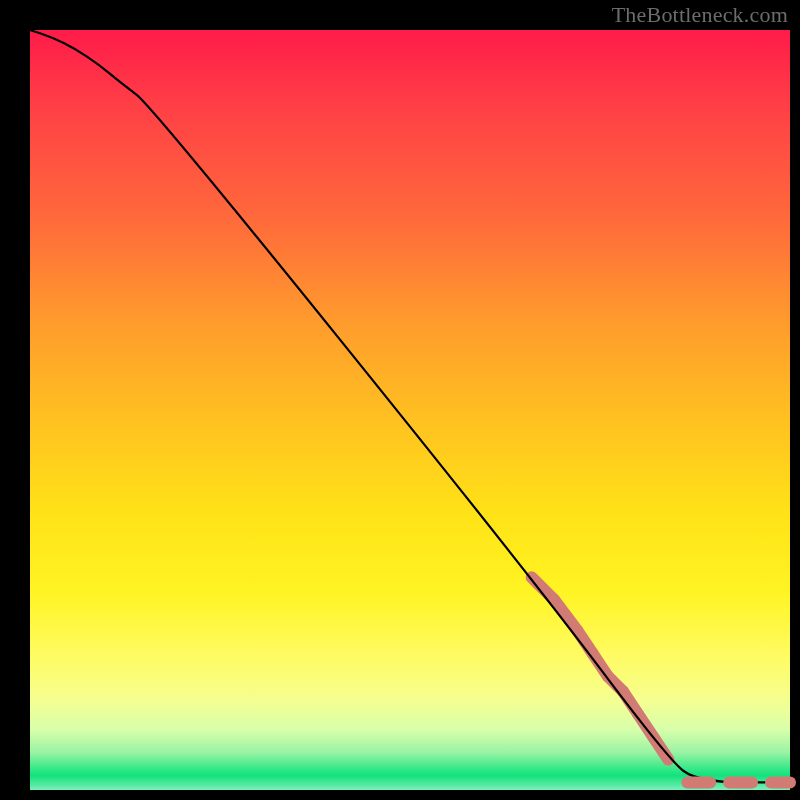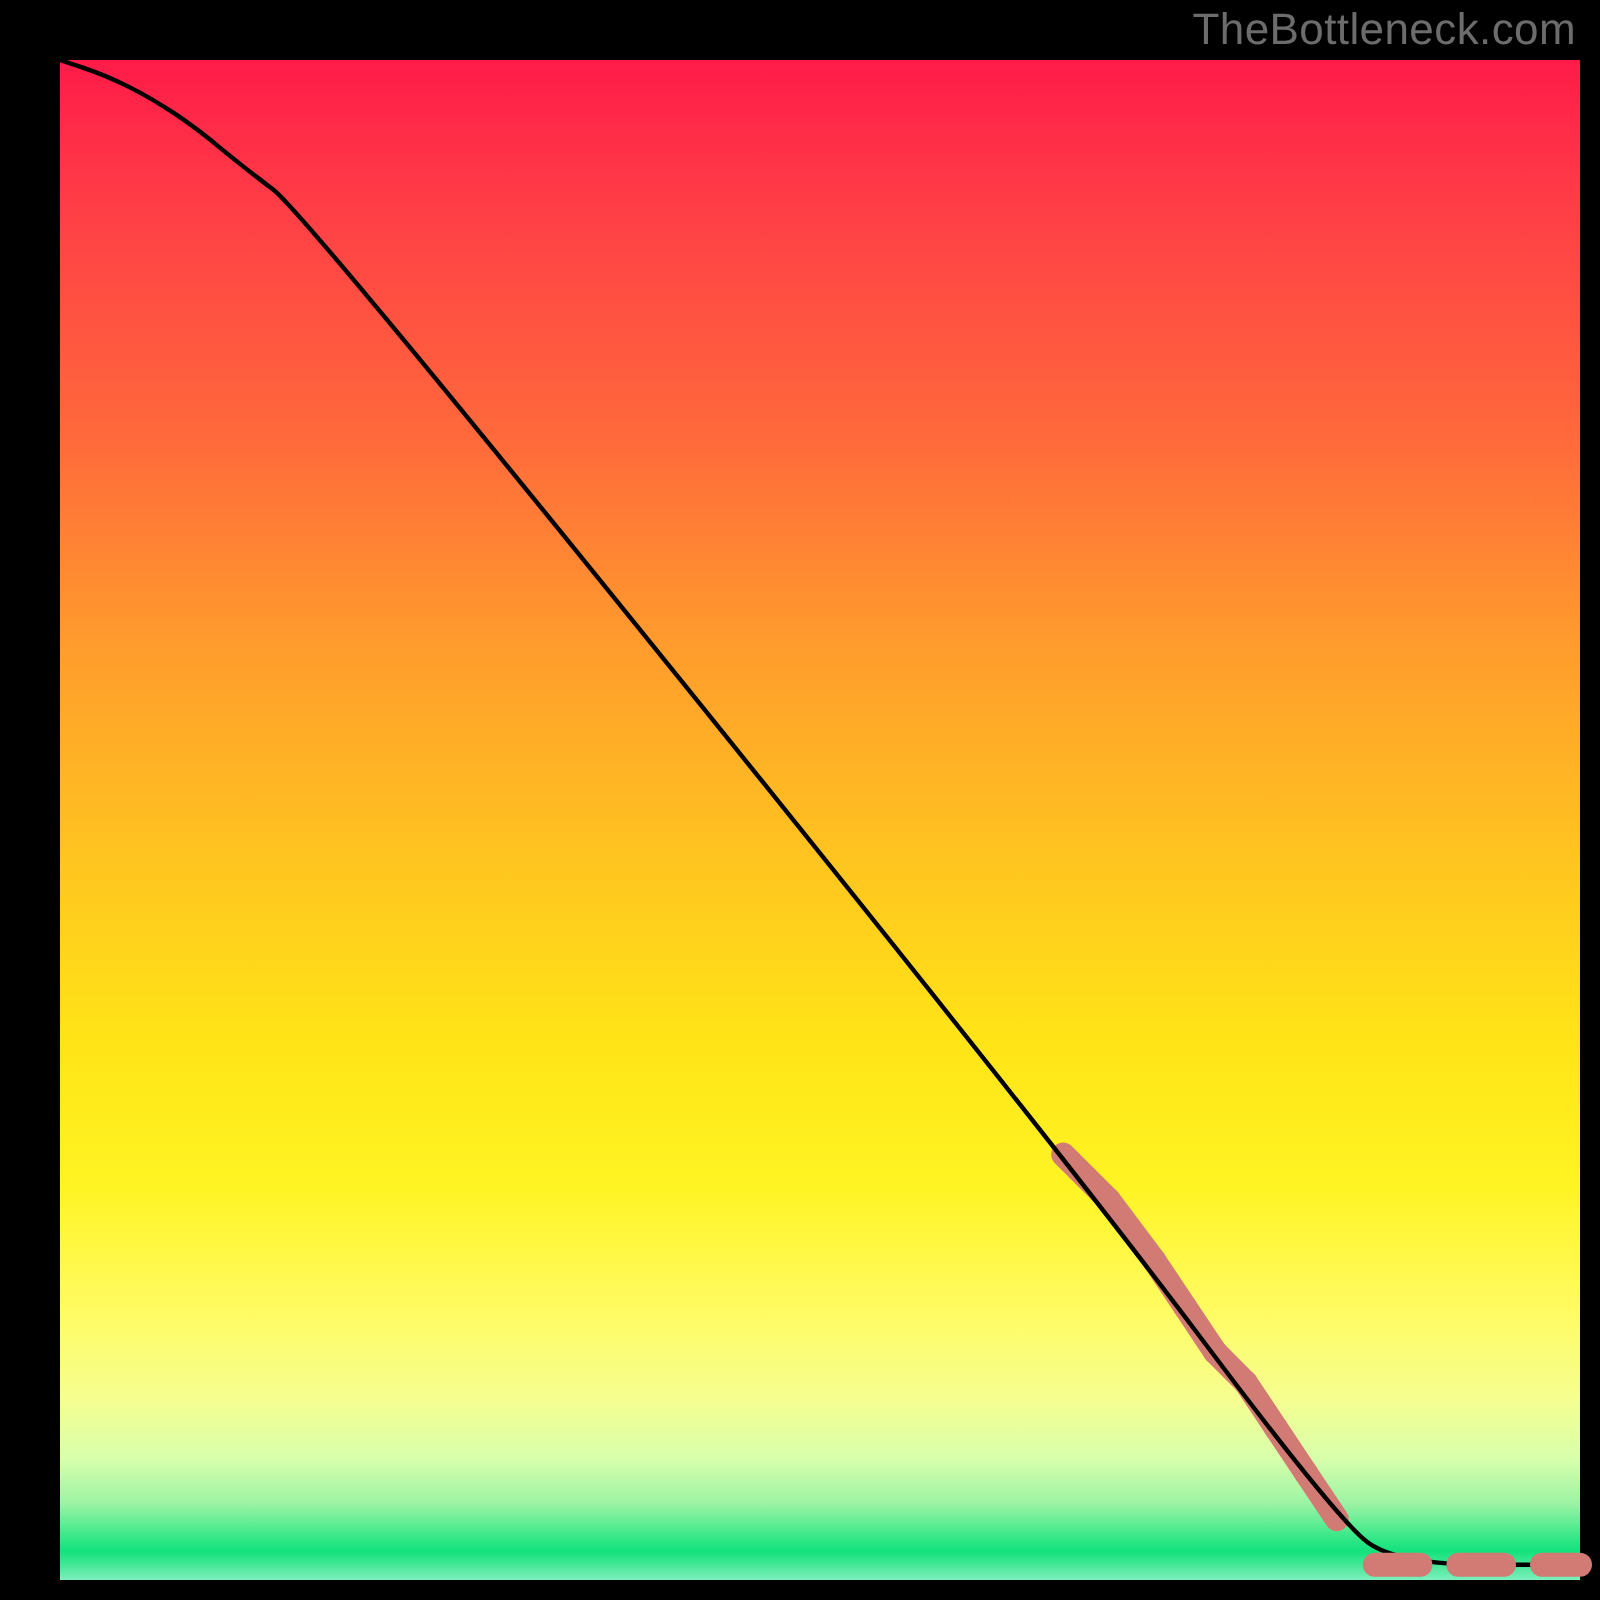--- a/index.html
+++ b/index.html
@@ -18,21 +18,21 @@
     background: #000;
   }
   .watermark {
     position: absolute;
     top: 2px;
     right: 12px;
     color: #6c6c6c;
     font-size: 22px;
     font-weight: 500;
     letter-spacing: 0.2px;
-    font-family: Liberation Sans, sans-serif;
+    font-family: Liberation Serif, serif;
   }
   
   .plot {
     position: absolute;
     left: 30px;
     top: 30px;
     width: 760px;
     height: 760px;
     
     background: linear-gradient(

